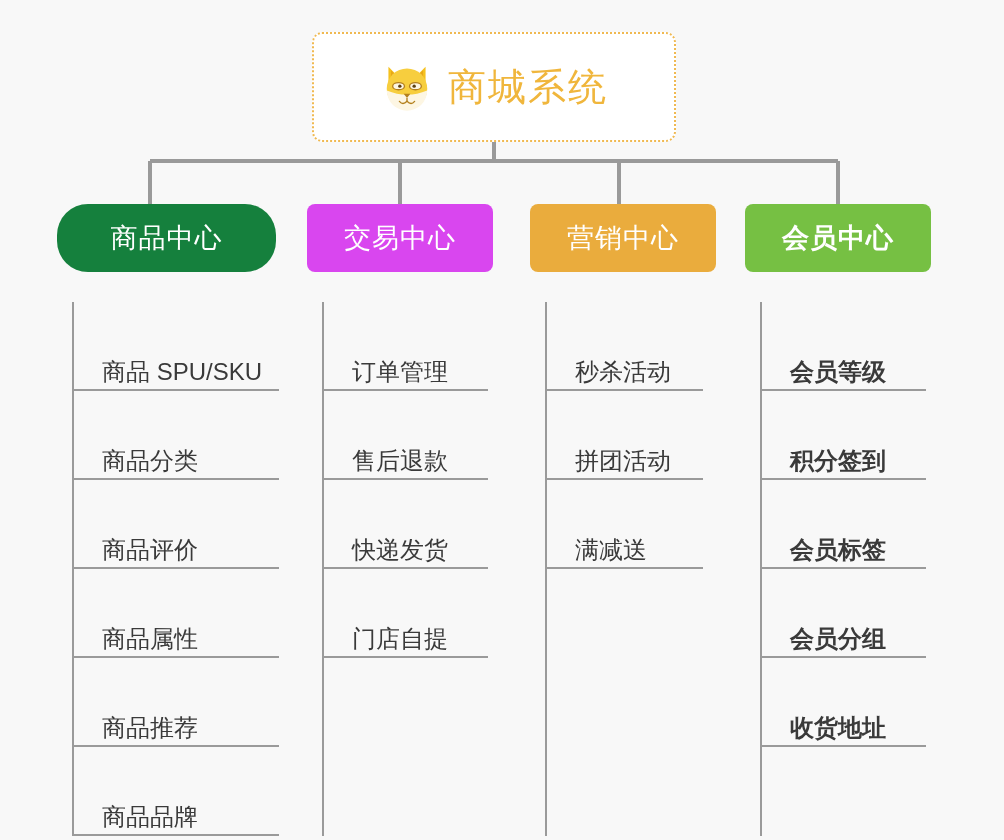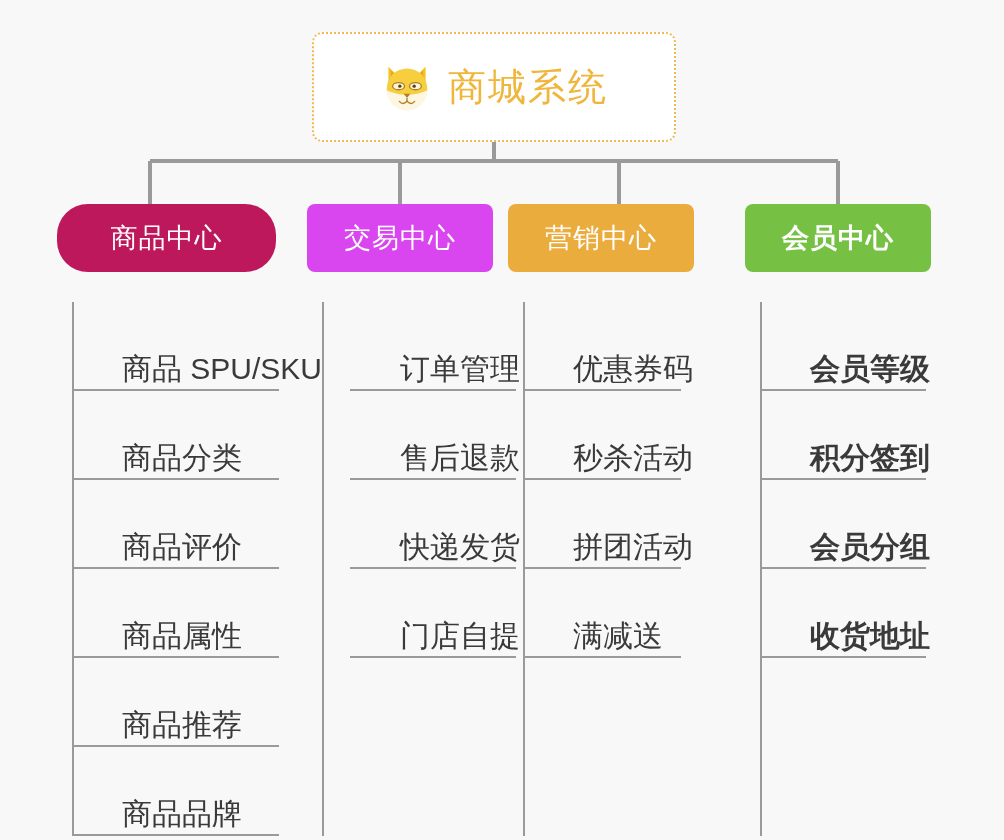--- a/index.html
+++ b/index.html
@@ -85,23 +85,23 @@
   }
   .leaf-item {
     position: relative;
     height: 89px;
     box-sizing: border-box;
     display: flex;
     align-items: flex-end;
   }
   .leaf-label {
     display: inline-block;
-    margin-left: 44px;
+    margin-left: 24px;
     padding: 0 6px 6px 6px;
-    font-size: 30px;
+    font-size: 24px;
     color: #3a3a3a;
     white-space: nowrap;
     line-height: 1.1;
   }
   .leaf-underline {
     position: absolute;
     left: 0;
     bottom: 0;
     height: 2px;
     background: #9a9a9a;
@@ -146,21 +146,21 @@
       <line x1="494" y1="142" x2="494" y2="161"></line>
       <line x1="150" y1="161" x2="838" y2="161"></line>
       <line x1="150" y1="161" x2="150" y2="206"></line>
       <line x1="400" y1="161" x2="400" y2="206"></line>
       <line x1="619" y1="161" x2="619" y2="206"></line>
       <line x1="838" y1="161" x2="838" y2="206"></line>
     </g>
   </svg>
 
 <div class="column" style="left: 57px; width: 186px;">
-      <div class="cat-header" style="background: #be185d; width: 219px; border-radius: 31px;">
+      <div class="cat-header" style="background: #15803d; width: 219px; border-radius: 31px;">
         <span>商品中心</span>
       </div>
       <div class="leaf-list" style="margin-left: 15px;">
         <div class="spine" style="height: 534px;"></div>
         <div class="leaf-item">
           <span class="leaf-label">商品 SPU/SKU</span>
           <div class="leaf-underline" style="width: 207px;"></div>
         </div>
         <div class="leaf-item">
           <span class="leaf-label">商品分类</span>
@@ -181,50 +181,46 @@
         <div class="leaf-item">
           <span class="leaf-label">商品品牌</span>
           <div class="leaf-underline" style="width: 207px;"></div>
         </div>
       </div>
     </div>
     <div class="column" style="left: 307px; width: 186px;">
       <div class="cat-header" style="background: #d946ef; width: 186px;">
         <span>交易中心</span>
       </div>
-      <div class="leaf-list" style="margin-left: 15px; padding-left: 28px;">
+      <div class="leaf-list" style="margin-left: 15px;">
         <div class="spine" style="height: 534px;"></div>
         <div class="leaf-item">
           <span class="leaf-label">订单管理</span>
           <div class="leaf-underline" style="width: 166px;"></div>
         </div>
         <div class="leaf-item">
           <span class="leaf-label">售后退款</span>
           <div class="leaf-underline" style="width: 166px;"></div>
         </div>
         <div class="leaf-item">
           <span class="leaf-label">快递发货</span>
           <div class="leaf-underline" style="width: 166px;"></div>
         </div>
         <div class="leaf-item">
           <span class="leaf-label">门店自提</span>
           <div class="leaf-underline" style="width: 166px;"></div>
         </div>
       </div>
     </div>
-    <div class="column" style="left: 508px; width: 186px;">
+    <div class="column" style="left: 530px; width: 186px;">
       <div class="cat-header" style="background: rgb(234, 172, 61); width: 186px;">
         <span>营销中心</span>
       </div>
       <div class="leaf-list" style="margin-left: 15px;">
         <div class="spine" style="height: 534px;"></div>
-        <div class="leaf-item">
-          <span class="leaf-label">优惠券码</span>
-          <div class="leaf-underline" style="width: 158px;"></div>
-        </div>
         <div class="leaf-item">
           <span class="leaf-label">秒杀活动</span>
           <div class="leaf-underline" style="width: 158px;"></div>
         </div>
         <div class="leaf-item">
           <span class="leaf-label">拼团活动</span>
           <div class="leaf-underline" style="width: 158px;"></div>
         </div>
         <div class="leaf-item">
           <span class="leaf-label">满减送</span>
@@ -240,20 +236,24 @@
         <div class="spine" style="height: 534px;"></div>
         <div class="leaf-item">
           <span class="leaf-label">会员等级</span>
           <div class="leaf-underline" style="width: 166px;"></div>
         </div>
         <div class="leaf-item">
           <span class="leaf-label">积分签到</span>
           <div class="leaf-underline" style="width: 166px;"></div>
         </div>
         <div class="leaf-item">
+          <span class="leaf-label">会员标签</span>
+          <div class="leaf-underline" style="width: 166px;"></div>
+        </div>
+        <div class="leaf-item">
           <span class="leaf-label">会员分组</span>
           <div class="leaf-underline" style="width: 166px;"></div>
         </div>
         <div class="leaf-item">
           <span class="leaf-label">收货地址</span>
           <div class="leaf-underline" style="width: 166px;"></div>
         </div>
       </div>
     </div>
   </div>

